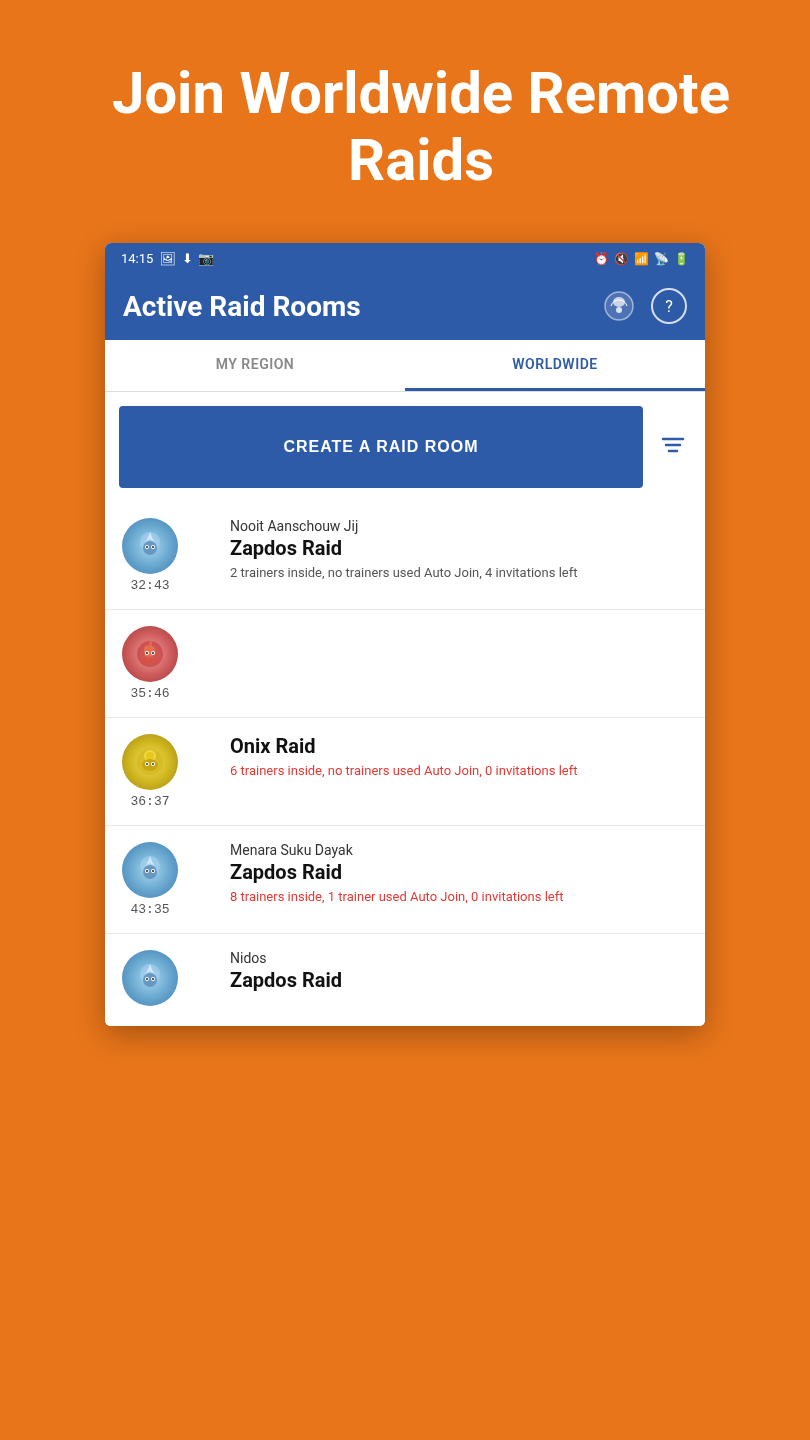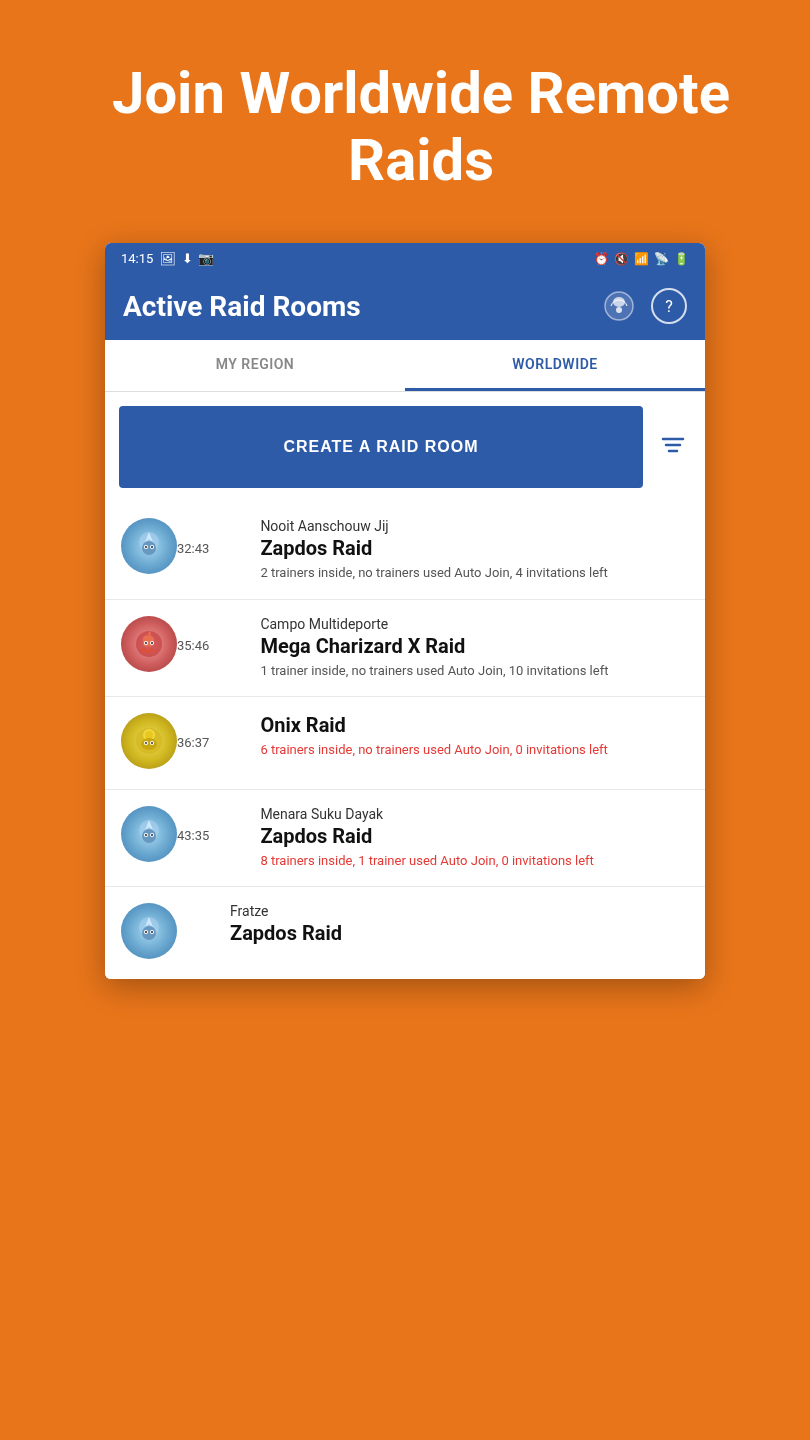--- a/index.html
+++ b/index.html
@@ -142,23 +142,24 @@
     }
     .raid-item {
       display: flex;
       align-items: flex-start;
       padding: 16px 16px;
       border-bottom: 1px solid #e8e8e8;
       gap: 14px;
     }
     .raid-icon-wrap {
       display: flex;
-      flex-direction: row;
+      flex-direction: column;
       align-items: center;
       min-width: 58px;
+      font-family: Liberation Mono, monospace;
     }
     .raid-icon {
       width: 56px;
       height: 56px;
       border-radius: 50%;
       display: flex;
       align-items: center;
       justify-content: center;
       font-size: 30px;
       margin-bottom: 4px;
@@ -301,25 +302,20 @@
               <path d="M14 14 Q16 10 20 12 Q18 8 22 7 Q20 12 24 13 Q26 17 24 20 Q22 24 20 22 Q16 24 14 20 Z" fill="#e87050"></path>
               <circle cx="17" cy="19" r="2" fill="white"></circle>
               <circle cx="23" cy="19" r="2" fill="white"></circle>
               <circle cx="17" cy="19" r="1" fill="#222"></circle>
               <circle cx="23" cy="19" r="1" fill="#222"></circle>
               <path d="M12 28 Q14 24 16 26 Q18 30 20 27 Q22 24 26 28" stroke="#e05030" stroke-width="2" fill="none"></path>
             </svg>
           </div>
           <span class="raid-timer">35:46</span>
         </div>
-        <div class="raid-info">
-          <div class="raid-location">Campo Multideporte</div>
-          <div class="raid-name">Mega Charizard X Raid</div>
-          <div class="raid-status">1 trainer inside, no trainers used Auto Join, 10 invitations left</div>
-        </div>
       </div>
 
       <div class="raid-item">
         <div class="raid-icon-wrap">
           <div class="raid-icon onix-icon">
             <svg width="40" height="40" viewBox="0 0 40 40">
               <circle cx="20" cy="20" r="18" fill="none"></circle>
               <circle cx="20" cy="20" r="13" fill="#d4b820" opacity="0.8"></circle>
               <circle cx="20" cy="14" r="6" fill="#f0d840"></circle>
               <circle cx="20" cy="14" r="4" fill="#e8c820"></circle>
@@ -370,20 +366,20 @@
               <polygon points="20,6 24,16 20,13 16,16" fill="#d0e8ff"></polygon>
               <ellipse cx="20" cy="22" rx="7" ry="7" fill="#6898c0"></ellipse>
               <circle cx="17" cy="21" r="2" fill="white"></circle>
               <circle cx="23" cy="21" r="2" fill="white"></circle>
               <circle cx="17" cy="21" r="1" fill="#222"></circle>
               <circle cx="23" cy="21" r="1" fill="#222"></circle>
             </svg>
           </div>
         </div>
         <div class="raid-info">
-          <div class="raid-location">Fratze</div>
+          <div class="raid-location">Nidos</div>
           <div class="raid-name">Zapdos Raid</div>
         </div>
       </div>
 
     </div>
   </div>
 </div>
 
 </body></html>

